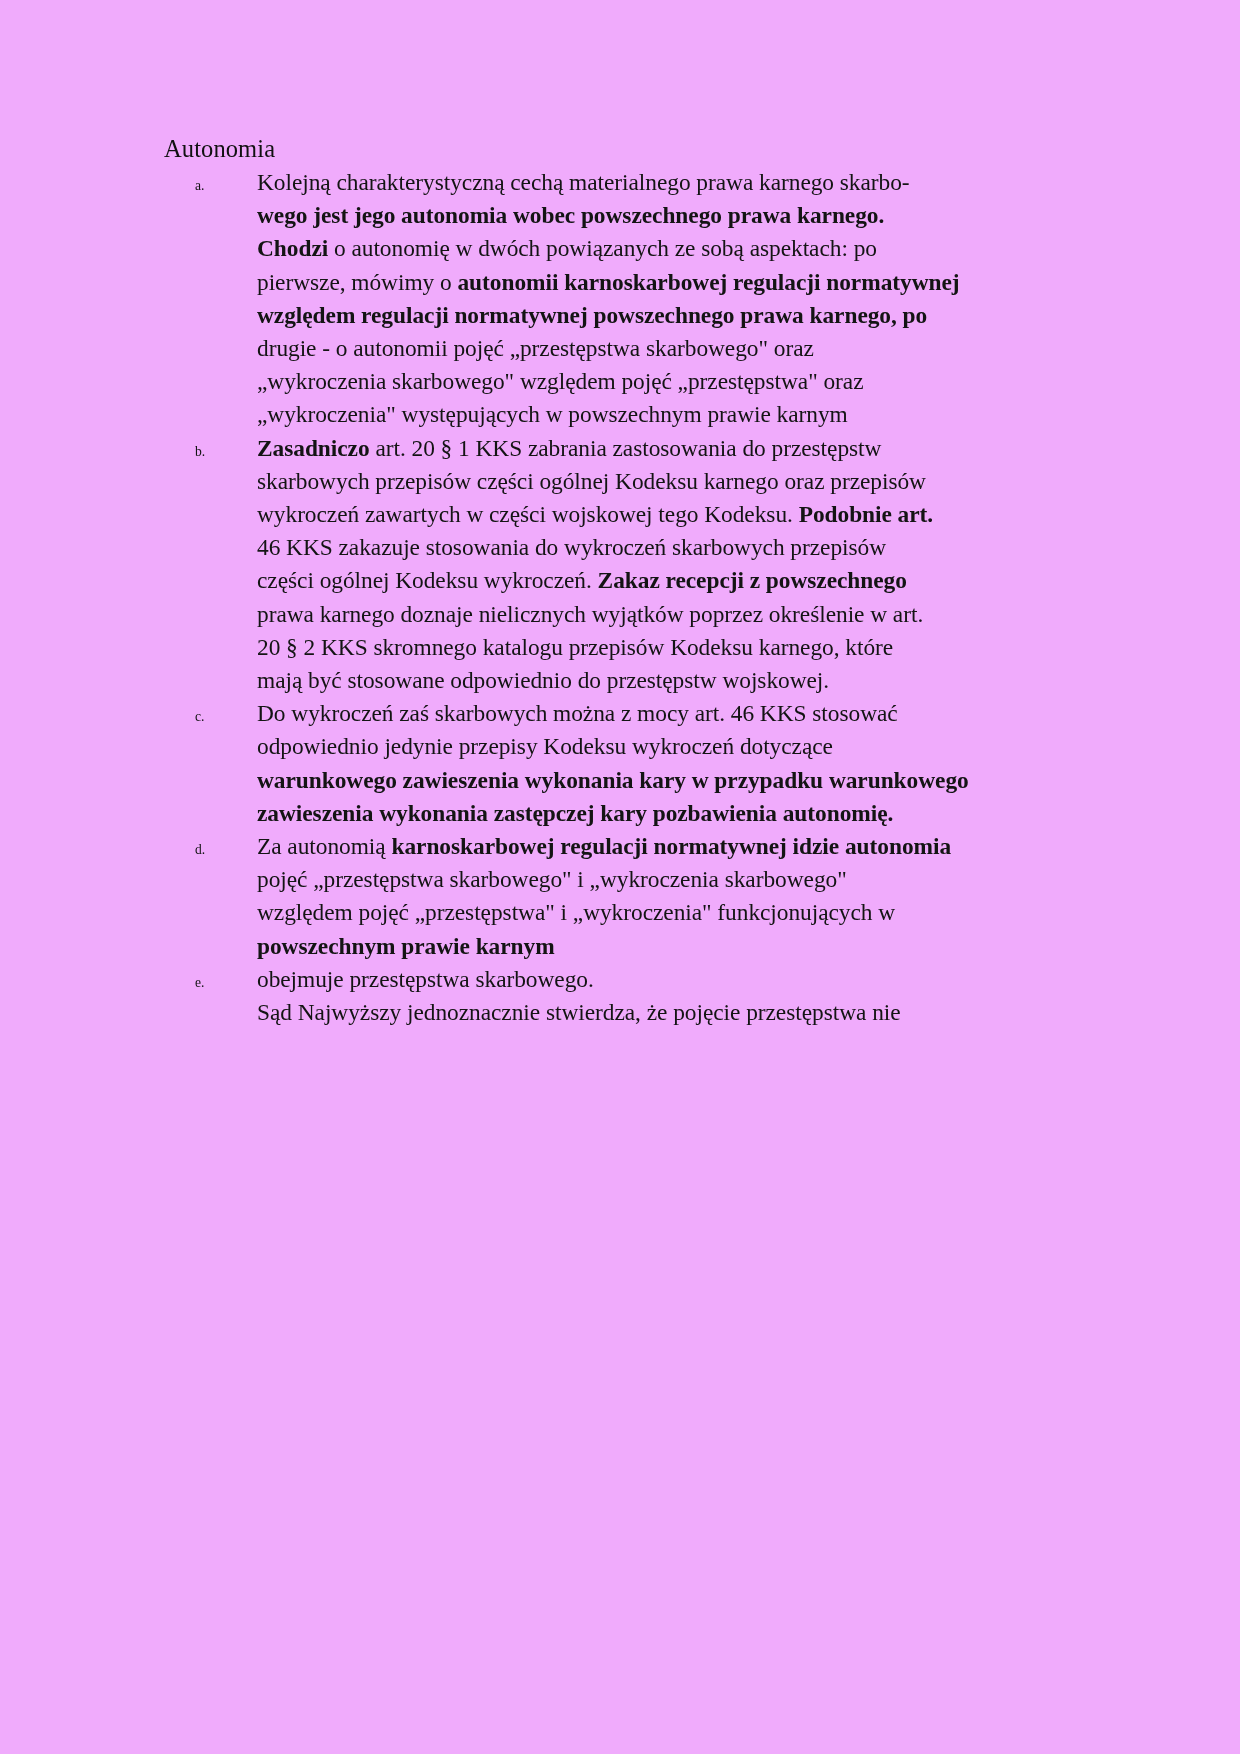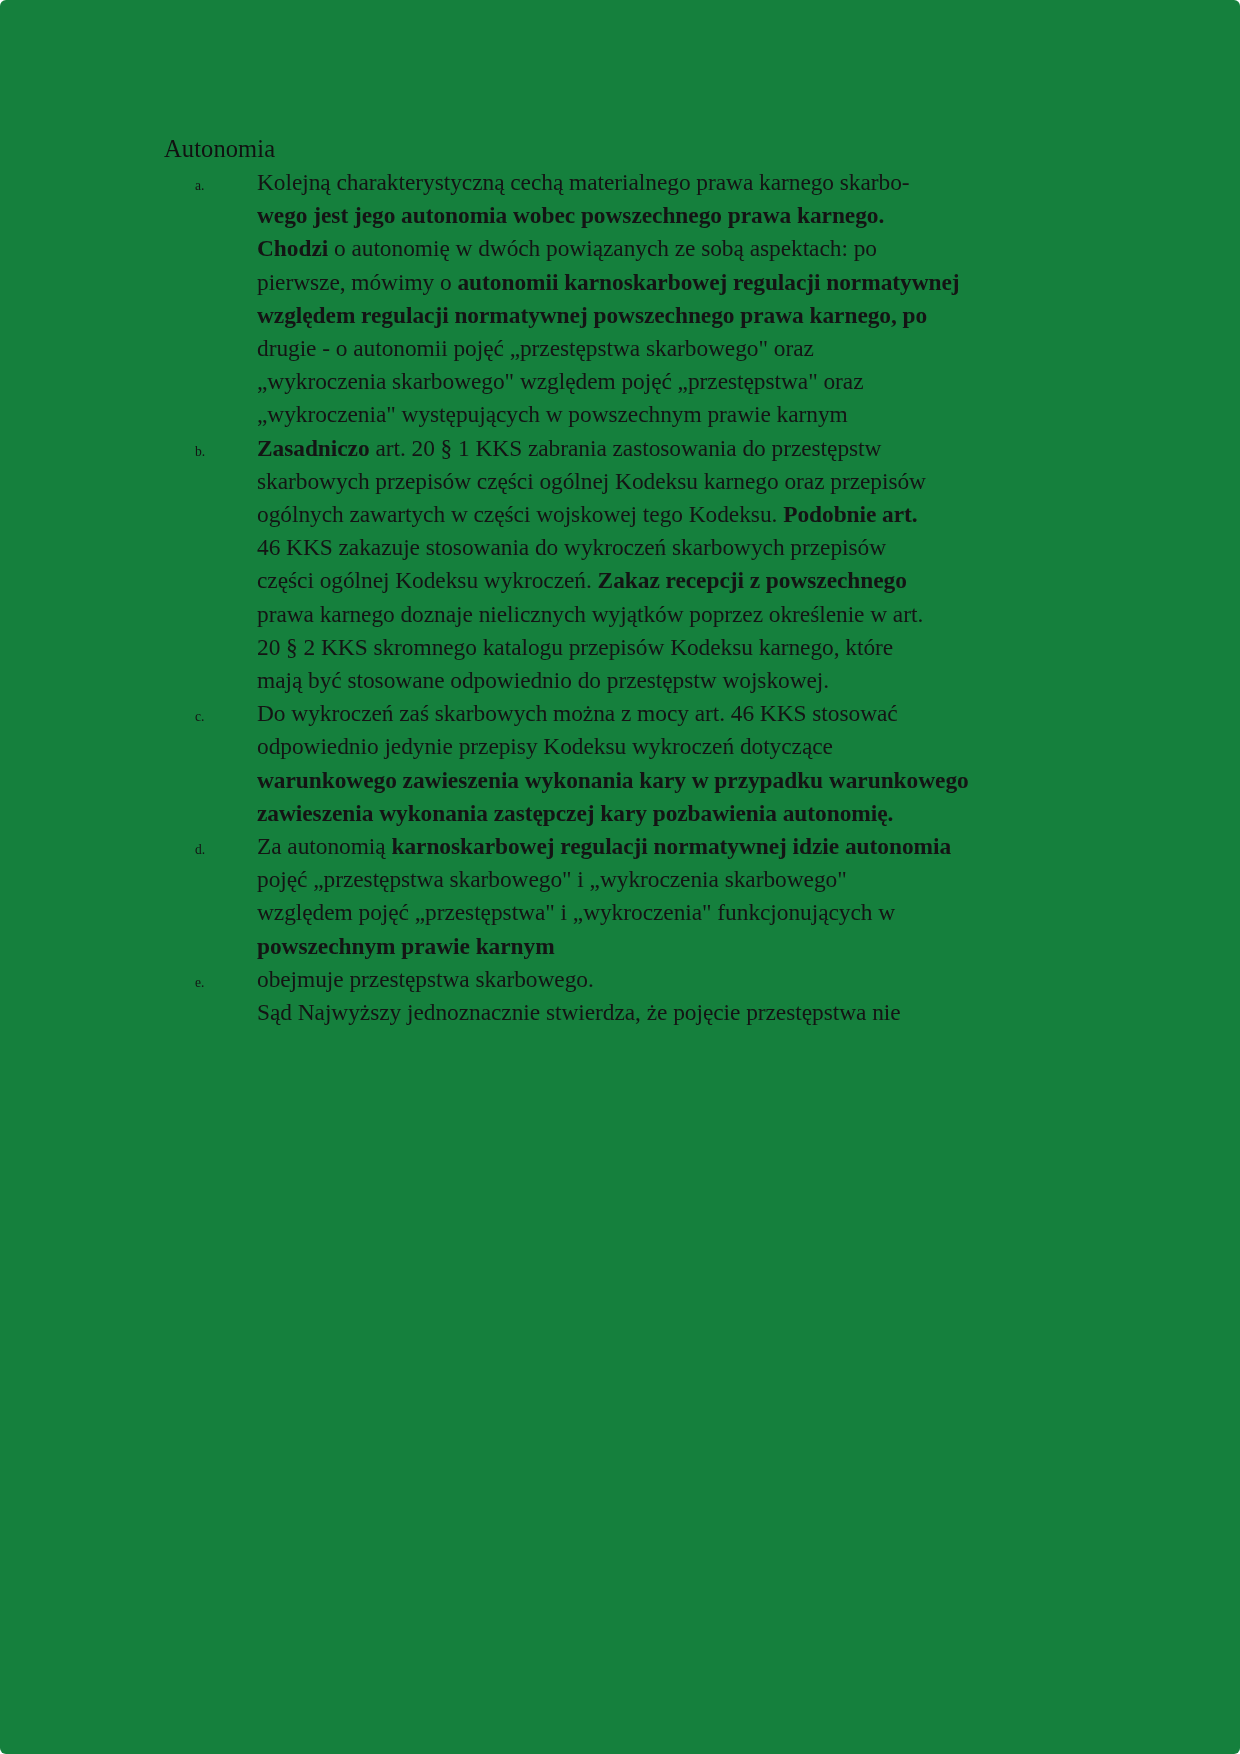--- a/index.html
+++ b/index.html
@@ -12,23 +12,22 @@
     width: 1240px;
     height: 1754px;
     font-family: "Liberation Serif", "DejaVu Serif", serif;
     color: #0a0a0a;
     -webkit-font-smoothing: antialiased;
   }
   .page {
     position: relative;
     width: 1240px;
     height: 1754px;
-    background: #15803d;
+    background: #f0abfc;
     overflow: hidden;
-    border-radius: 6px;
   }
   .content {
     position: absolute;
     left: 164px;
     top: 132px;
     width: 830px;
   }
   .doc-heading {
     font-size: 24.5px;
     line-height: 33px;
@@ -98,21 +97,21 @@
             <span class="ln"><span class="n">drugie - o autonomii pojęć „przestępstwa skarbowego" oraz</span></span>
             <span class="ln"><span class="n">„wykroczenia skarbowego" względem pojęć „przestępstwa" oraz</span></span>
             <span class="ln"><span class="n">„wykroczenia" występujących w powszechnym prawie karnym</span></span>
           </span>
         </li>
         <li class="item">
           <span class="item-marker">b.</span>
           <span class="item-body">
             <span class="ln"><span class="b">Zasadniczo</span><span class="n"> art. 20 § 1 KKS zabrania zastosowania do przestępstw</span></span>
             <span class="ln"><span class="n">skarbowych przepisów części ogólnej Kodeksu karnego oraz przepisów</span></span>
-            <span class="ln"><span class="n">ogólnych zawartych w części wojskowej tego Kodeksu. </span><span class="b">Podobnie art.</span></span>
+            <span class="ln"><span class="n">wykroczeń zawartych w części wojskowej tego Kodeksu. </span><span class="b">Podobnie art.</span></span>
             <span class="ln"><span class="n">46 KKS zakazuje stosowania do wykroczeń skarbowych przepisów</span></span>
             <span class="ln"><span class="n">części ogólnej Kodeksu wykroczeń. </span><span class="b">Zakaz recepcji z powszechnego</span></span>
             <span class="ln"><span class="n">prawa karnego doznaje nielicznych wyjątków poprzez określenie w art.</span></span>
             <span class="ln"><span class="n">20 § 2 KKS skromnego katalogu przepisów Kodeksu karnego, które</span></span>
             <span class="ln"><span class="n">mają być stosowane odpowiednio do przestępstw wojskowej.</span></span>
           </span>
         </li>
         <li class="item">
           <span class="item-marker">c.</span>
           <span class="item-body">

